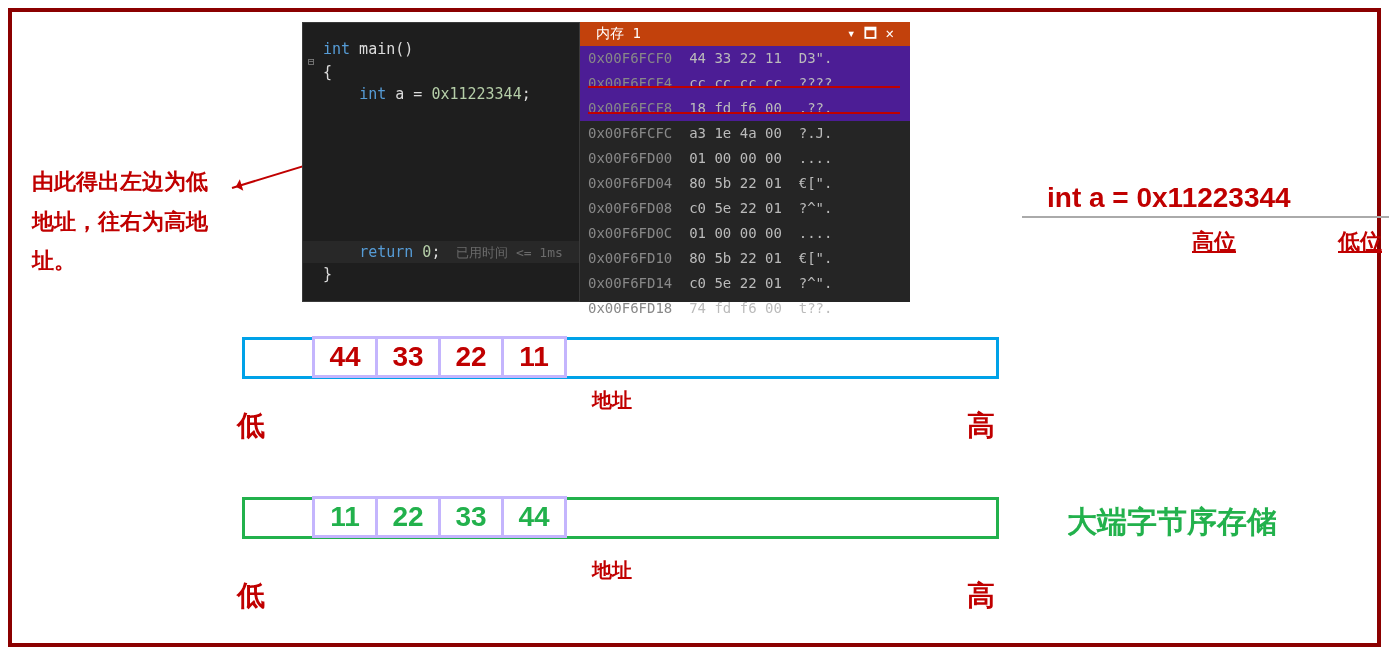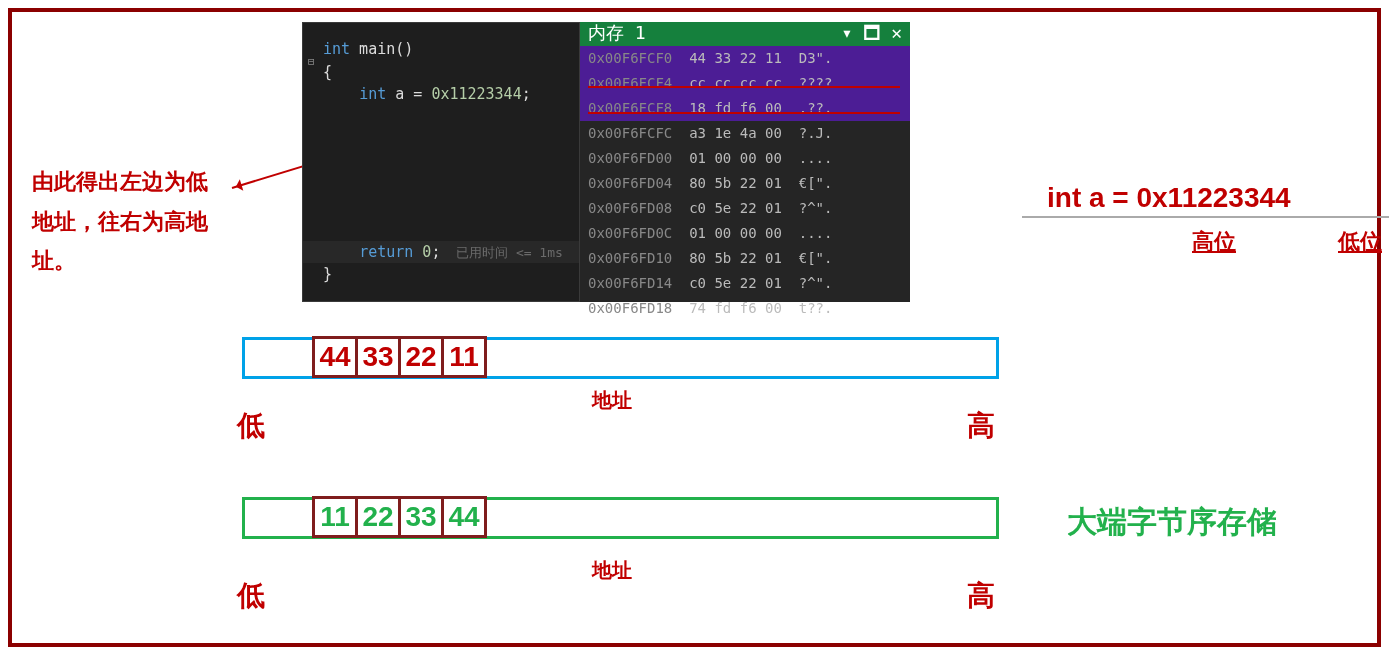--- a/index.html
+++ b/index.html
@@ -8,40 +8,40 @@
 .left-note { position: absolute; left: 20px; top: 150px; color: #c00000; font-size: 22px; font-weight: bold; line-height: 1.8; }
 .editor { position: absolute; left: 290px; top: 10px; width: 278px; height: 280px; background: #1e1e1e; color: #dcdcdc; font-family: Consolas, monospace; font-size: 15px; padding: 15px 10px 10px 20px; border: 1px solid #3a3a3a; }
 .editor .minus { color: #888; position: absolute; left: 5px; top: 32px; font-size: 11px; }
 .editor .kw { color: #569cd6; }
 .editor .fn { color: #dcdcdc; }
 .editor .num { color: #b5cea8; }
 .editor .comment { color: #6a6a6a; font-size: 13px; }
 .editor-line { white-space: pre; line-height: 1.5; }
 .caret-line { background: #282828; margin-left: -20px; padding-left: 20px; margin-right: -10px; }
 .memory { position: absolute; left: 568px; top: 10px; width: 330px; height: 280px; background: #252525; color: #888; font-family: Consolas, monospace; font-size: 14px; }
-.memory-title { background: #15803d; color: #fff; height: 24px; line-height: 22px; padding: 0 8px; font-size: 18px; display:flex; justify-content:space-between; }
+.memory-title { background: #c2410c; color: #fff; height: 24px; line-height: 22px; padding: 0 16px; font-size: 14px; display:flex; justify-content:space-between; }
 .memory-row { padding: 2px 8px; white-space: pre; font-size: 14px; line-height: 1.5; }
 .memory-row.hl { background: #4c1d95; }
 .addr-col { color: #888; }
 .bytes-col { color: #bbb; }
 .ascii-col { color: #bbb; }
 .redline-sep { position: absolute; left: 576px; top: 74px; width: 312px; height: 2px; background: #c00000; }
 .redline-sep2 { position: absolute; left: 576px; top: 100px; width: 312px; height: 2px; background: #c00000; }
 .pointer-line { position: absolute; left: 220px; top: 175px; width: 365px; height: 2px; background: #c00000; transform-origin: left center; transform: rotate(-17deg); }
 .pointer-line::after { content:""; position:absolute; left:-2px; top:-5px; border: 6px solid transparent; border-right-color:#c00000; }
 .decl { position: absolute; left: 1035px; top: 170px; color: #c00000; font-size: 28px; font-weight: bold; }
 .decl-underline { position: absolute; left: 1010px; top: 204px; width: 370px; height: 2px; background: #aaa; }
 .decl-labels { position: absolute; left: 1180px; top: 215px; width: 190px; display: flex; justify-content: space-between; color: #c00000; font-weight: bold; font-size: 22px; text-decoration: underline; }
 .endian-title-little { position: absolute; left: 1055px; top: 325px; color: #00a2e8; font-size: 30px; font-weight: bold; }
 .endian-title-big { position: absolute; left: 1055px; top: 490px; color: #22b14c; font-size: 30px; font-weight: bold; }
 .bar { position: absolute; left: 230px; width: 757px; height: 42px; border: 3px solid; background: #fff; }
 .bar-little { top: 325px; border-color: #00a2e8; }
 .bar-big { top: 485px; border-color: #22b14c; }
 .bytes-row { position: absolute; left: 300px; height: 40px; display: flex; }
-.byte-box { border: 3px solid #7f1d1d; width: 46px; height: 42px; text-align: center; line-height: 36px; font-size: 28px; font-weight: bold; background: #fff; margin-left: -3px; }
+.byte-box { border: 3px solid #c4b5fd; width: 66px; height: 42px; text-align: center; line-height: 36px; font-size: 28px; font-weight: bold; background: #fff; margin-left: -3px; }
 .byte-box:first-child { margin-left: 0; }
 .bytes-little { top: 324px; }
 .bytes-little .byte-box { color: #c00000; }
 .bytes-big { top: 484px; }
 .bytes-big .byte-box { color: #22b14c; }
 .addr-label { position: absolute; color: #c00000; font-size: 20px; font-weight: bold; }
 .addr-label.a1 { left: 580px; top: 375px; }
 .addr-label.a2 { left: 580px; top: 545px; }
 .low-high-label { position: absolute; color: #c00000; font-size: 28px; font-weight: bold; }
 .lh1l { left: 225px; top: 395px; } .lh1h { left: 955px; top: 395px; }

